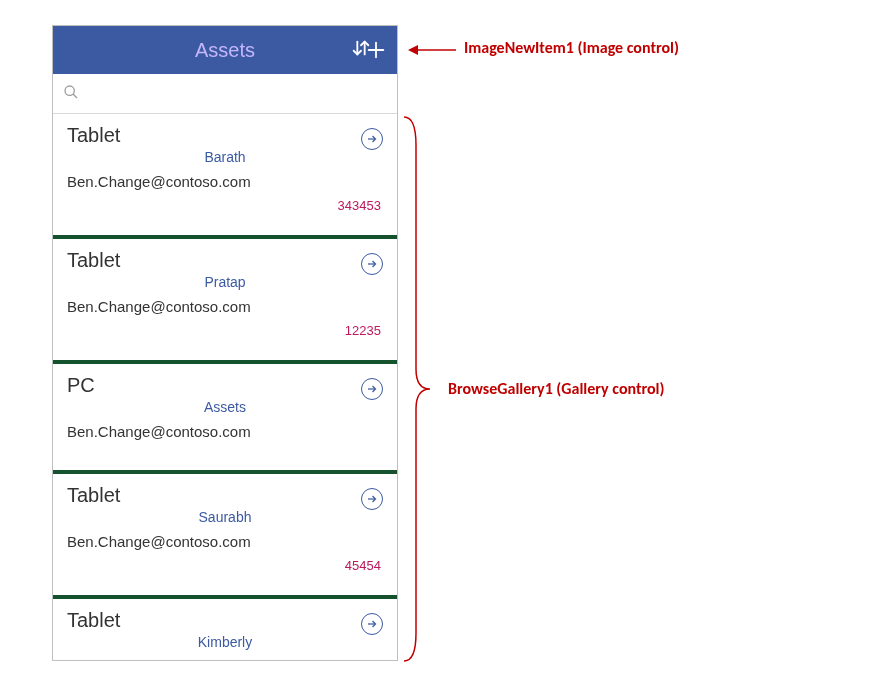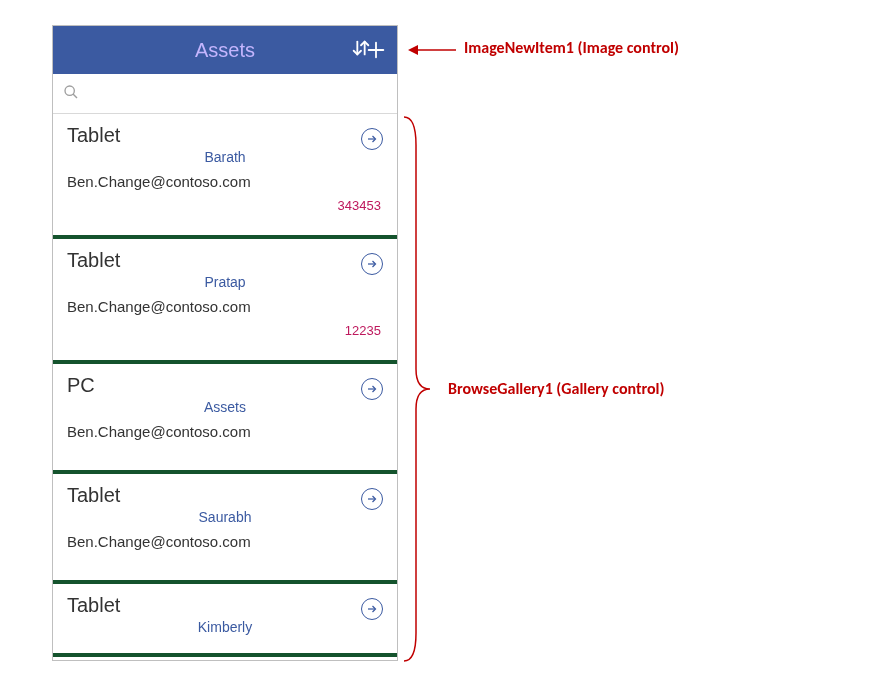--- a/index.html
+++ b/index.html
@@ -185,20 +185,21 @@
             <line x1="4" y1="12" x2="18" y2="12"></line>
             <polyline points="13 6 19 12 13 18"></polyline>
           </svg>
       </div>
     </div>
 
     <div class="item">
       <div class="item-title">Tablet</div>
       <div class="item-sub">Saurabh</div>
       <div class="item-email">Ben.Change@contoso.com</div>
+      <div class="item-id">45454</div>
       <div class="item-arrow">
         <svg width="12" height="12" viewBox="0 0 24 24" fill="none" stroke-width="2.5">
             <line x1="4" y1="12" x2="18" y2="12"></line>
             <polyline points="13 6 19 12 13 18"></polyline>
           </svg>
       </div>
     </div>
 
     <div class="item short">
       <div class="item-title">Tablet</div>

